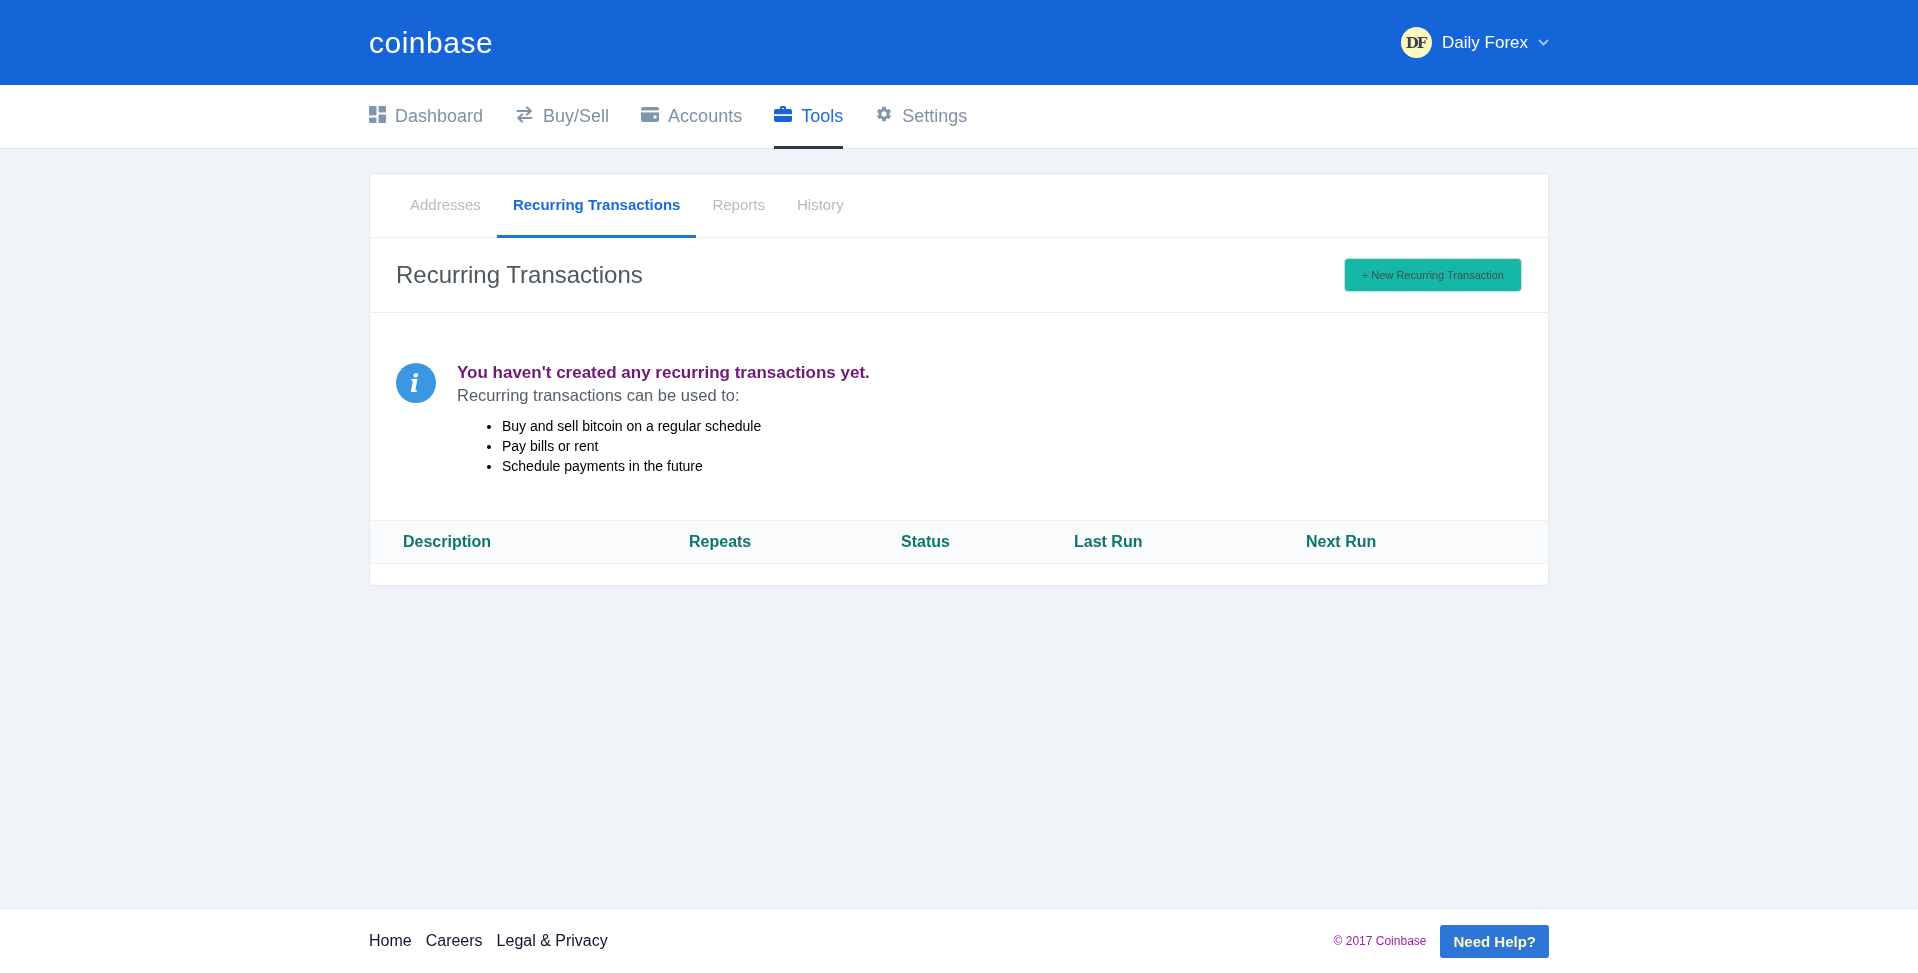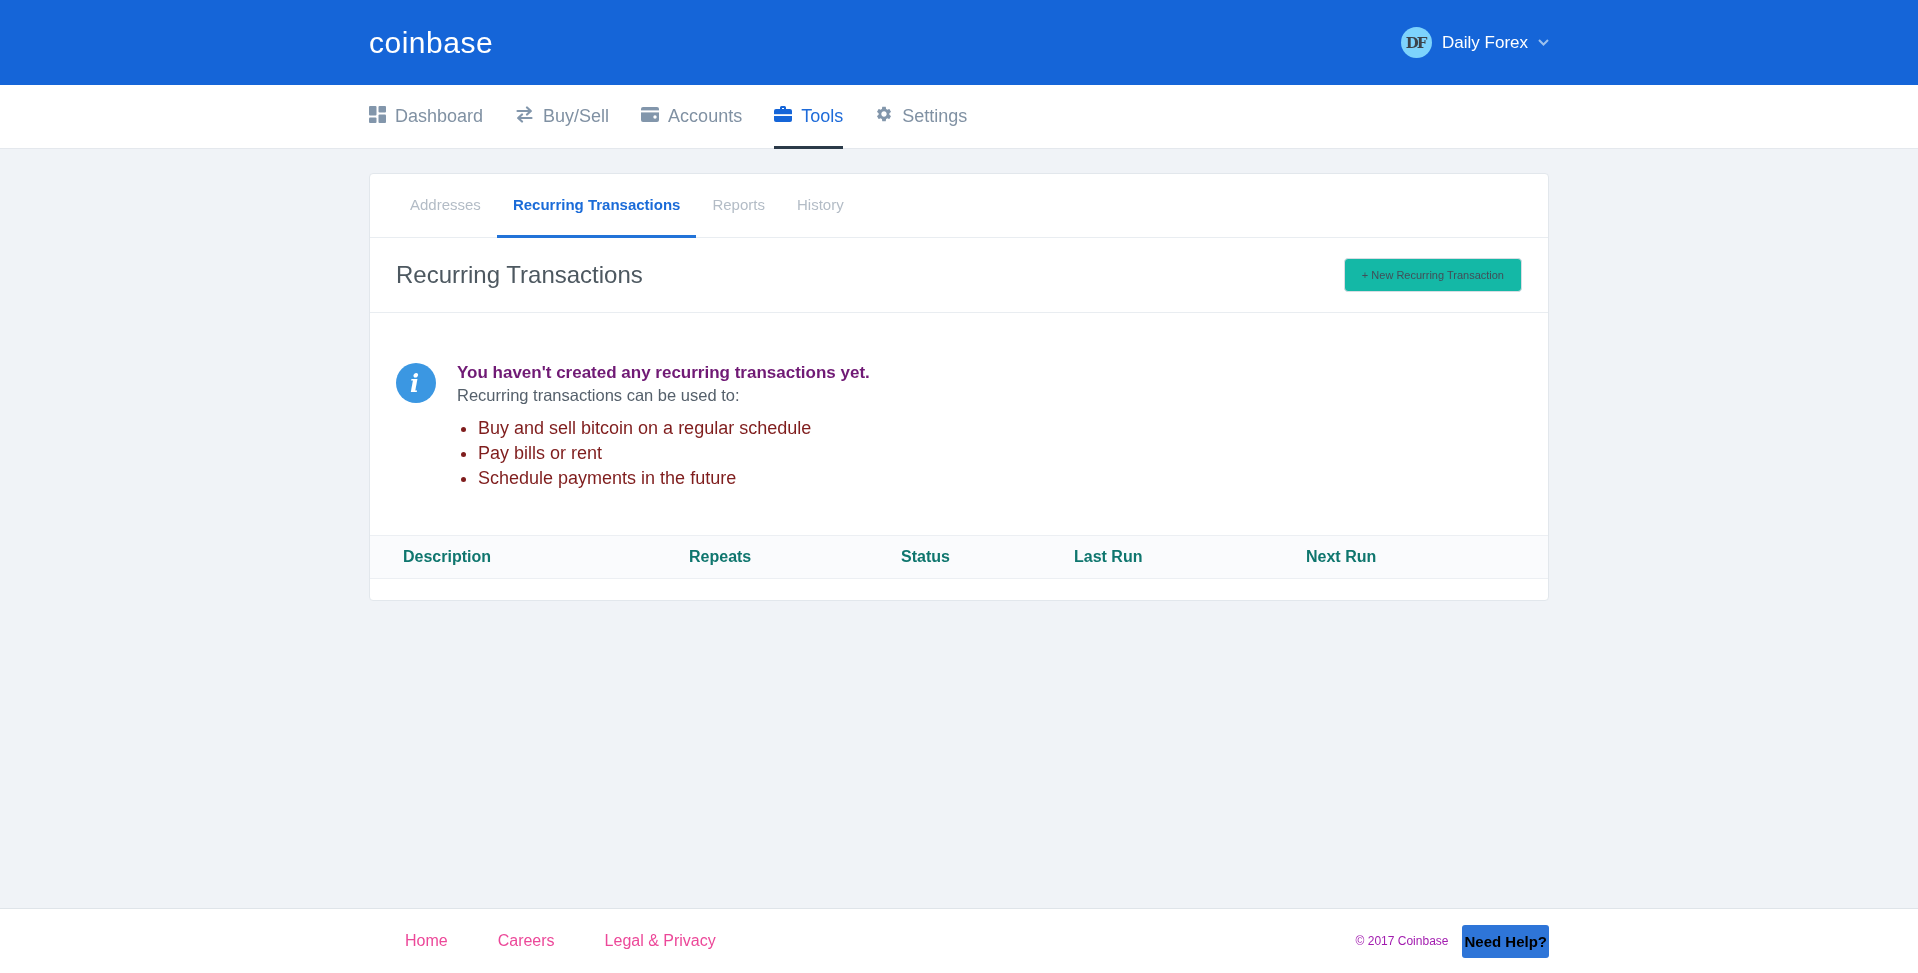--- a/index.html
+++ b/index.html
@@ -16,21 +16,21 @@
 
   
   .app-header { background: #1565d8; height: 85px; flex: 0 0 auto; }
   .app-header .container { height: 100%; display: flex; align-items: center; justify-content: space-between; }
   .logo {
     color: #ffffff; font-size: 30px; font-weight: 400; letter-spacing: 0.5px;
     text-decoration: none; cursor: pointer;
   }
   .user-menu { display: flex; align-items: center; gap: 10px; cursor: pointer; }
   .avatar {
-    width: 31px; height: 31px; border-radius: 50%; background: #7dd3fc;
+    width: 31px; height: 31px; border-radius: 50%; background: #fef9c3;
     display: flex; align-items: center; justify-content: center;
     font-family: "DejaVu Serif", serif; font-weight: 700; font-size: 15px;
     color: #3c434a; letter-spacing: -2px; padding-right: 2px;
   }
   .user-name { color: #ffffff; font-size: 17px; }
   .user-chevron { display: flex; align-items: center; }
 
   
   .primary-nav { background: #ffffff; height: 64px; border-bottom: 1px solid #e4e8ed; flex: 0 0 auto; }
   .primary-nav .container { height: 100%; display: flex; align-items: stretch; gap: 32px; }
@@ -77,41 +77,41 @@
   .empty-state { display: flex; gap: 21px; padding: 50px 26px 0 26px; margin-bottom: 42px; }
   .info-circle {
     width: 40px; height: 40px; border-radius: 50%; background: #3b97e2; flex: 0 0 auto;
     display: flex; align-items: center; justify-content: center;
     color: #ffffff; font-family: "DejaVu Serif", serif; font-style: italic;
     font-weight: 700; font-size: 24px; padding-right: 3px;
   }
   .empty-heading { font-size: 17px; font-weight: 700; color: #701a75; margin-bottom: 3px; }
   .empty-sub { font-size: 16.5px; color: #55606b; }
   .empty-bullets { margin: 13px 0 0 21px; }
-  .empty-bullets li { font-size: 18px; color: #7f1d1d; margin-bottom: 4px; }
+  .empty-bullets li { font-size: 14px; color: #000000; margin-bottom: 4px; margin-left: 24px; }
 
   
   .table-header {
     display: grid; grid-template-columns: 286px 212px 173px 232px 1fr;
     padding-left: 33px; height: 44px; align-items: center;
     background: #fafbfd; border-top: 1px solid #eceff3; border-bottom: 1px solid #eceff3;
     margin-bottom: 21px;
   }
   .th { font-size: 16px; font-weight: 700; color: #0f766e; }
 
   
   .app-footer { background: #ffffff; border-top: 1px solid #dfe4e9; height: 65px; flex: 0 0 auto; }
   .app-footer .container { height: 100%; display: flex; align-items: center; justify-content: space-between; }
   .footer-links { display: flex; gap: 14px; }
-  .footer-link { color: #ec4899; font-size: 16px; text-decoration: none; cursor: pointer; margin-left: 36px; }
+  .footer-link { color: #0f172a; font-size: 16px; text-decoration: none; cursor: pointer; }
   .footer-right { display: flex; align-items: center; gap: 14px; }
   .copyright { color: #a21caf; font-size: 12px; padding-left: 48px; }
   .help-btn {
-    background: #2e75d8; border: none; border-radius: 3px; color: #000000;
-    font-size: 15px; font-weight: 700; padding: 8px 2px; cursor: pointer;
+    background: #2e75d8; border: none; border-radius: 3px; color: #fef9c3;
+    font-size: 15px; font-weight: 700; padding: 8px 13px; cursor: pointer;
     font-family: "Liberation Sans", sans-serif;
   }
 </style>
 </head>
 <body>
 
 <header class="app-header">
   <div class="container">
     <a class="logo">coinbase</a>
     <div class="user-menu">

